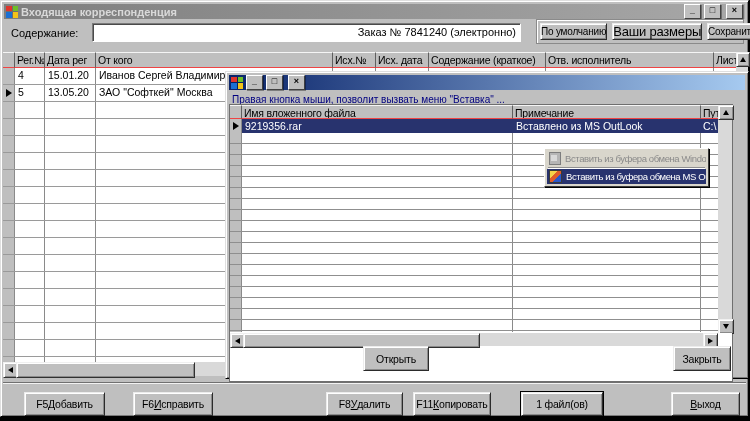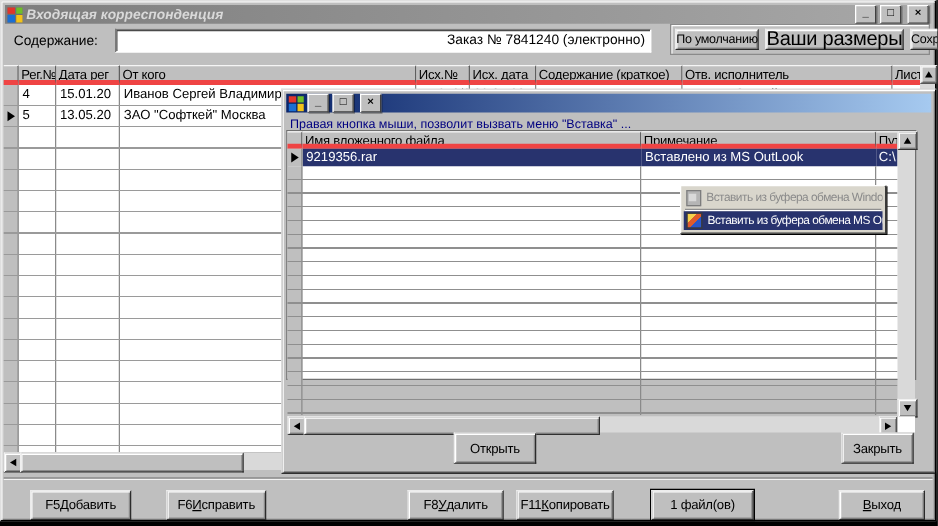--- a/index.html
+++ b/index.html
@@ -6,34 +6,34 @@
   .stage{position:relative;width:750px;height:421px;background:#000;overflow:hidden;
          font-family:"Liberation Sans",sans-serif;color:#000;}
   
   .win{position:absolute;background:#bfbfbf;
        border:1px solid;border-color:#dfdfdf #000 #000 #dfdfdf;
        box-shadow:inset 1px 1px 0 #fff, inset -1px -1px 0 #7a7a7a;}
   .tb{position:absolute;left:3px;right:3px;top:3px;height:15px;display:flex;align-items:center;gap:3px;padding:0 2px;}
   .tb-inactive{background:linear-gradient(90deg,#7e7e7e,#a8a8a8);}
   .tb-active{background:linear-gradient(90deg,#0a246a,#a6caf0);}
   .tb .t{flex:1;font-size:11px;font-weight:bold;white-space:nowrap;overflow:hidden;}
-  .tb-inactive .t{color:#d9d9d9;font-style:italic;}
+  .tb-inactive .t{color:#d9d9d9;}
   .tb-active .t{color:#fff;}
   .winbtn{width:15px;height:13px;background:#bfbfbf;border:1px solid;border-color:#fff #404040 #404040 #fff;
           box-shadow:1px 1px 0 rgba(0,0,0,.35);font-size:9px;line-height:11px;text-align:center;font-weight:bold;}
   .flag{width:12px;height:12px;display:grid;grid-template-columns:1fr 1fr;grid-template-rows:1fr 1fr;gap:1px;background:#00000022;}
   .flag i{display:block;}
   .f1{background:#e0352b;} .f2{background:#6fbf28;} .f3{background:#1a6fd4;} .f4{background:#f4c318;}
   .btn{position:absolute;background:#bfbfbf;border:1px solid;border-color:#ececec #2b2b2b #2b2b2b #ececec;
        box-shadow:inset 1px 1px 0 #fff, inset -1px -1px 0 #8a8a8a;
        font-size:10.5px;letter-spacing:-.2px;display:flex;align-items:center;justify-content:center;white-space:nowrap;}
   .btn u{text-decoration:underline;}
   .sunken{border:1px solid;border-color:#7a7a7a #fff #fff #7a7a7a;box-shadow:inset 1px 1px 0 #4a4a4a;background:#fff;}
   
-  .gh{box-sizing:border-box;background:#bfbfbf;border-right:1px solid #5f5f5f;border-top:1px solid #f5f5f5;border-bottom:4px solid #ef4444;
+  .gh{box-sizing:border-box;background:#bfbfbf;border-right:1px solid #5f5f5f;border-top:1px solid #f5f5f5;border-bottom:1px solid #ef4444;
       font-size:10.5px;letter-spacing:-.2px;padding:1px 2px 0;white-space:nowrap;overflow:hidden;}
   .mcols{display:grid;grid-template-columns:12px 30px 51px 237px 43px 53px 117px 168px 22px;}
   .dcols{display:grid;grid-template-columns:12px 271px 188px 17px;}
   .vline-cell{border-right:1px solid #8a8a8a;}
   .rowtext{position:absolute;left:0;height:17px;}
   .rowtext .c{font-size:10.5px;line-height:12px;padding:1px 3px 0;white-space:nowrap;overflow:hidden;}
   .marker{position:relative;}
   .tri-r{position:absolute;left:3px;top:4px;width:0;height:0;border-top:4px solid transparent;border-bottom:4px solid transparent;border-left:6px solid #000;}
   .hlines{background-image:repeating-linear-gradient(to bottom,transparent 0px,transparent 16px,#9a9a9a 16px,#9a9a9a 17px);}
   .hlines11{background-image:repeating-linear-gradient(to bottom,transparent 0px,transparent 10px,#8f8f8f 10px,#8f8f8f 11px);}
@@ -79,21 +79,21 @@
       <span class="winbtn">□</span>
       <span class="winbtn" style="margin-left:2px;">×</span>
     </div>
 
     <div style="position:absolute;left:10px;top:26px;font-size:11px;">Содержание:</div>
     <div class="sunken" style="position:absolute;left:91px;top:22px;width:427px;height:17px;">
       <div style="font-size:11px;padding:2px 4px;white-space:nowrap;overflow:hidden;text-align:right;">Заказ № 7841240 (электронно)</div>
     </div>
     <div style="position:absolute;left:535px;top:18px;width:208px;height:25px;border:1px solid #8a8a8a;box-shadow:inset 1px 1px 0 #fff;display:flex;gap:5px;padding:3px 3px;box-sizing:border-box;">
       <div class="btn" style="position:static;flex:0 0 56px;font-size:10px;">По умолчанию</div>
-      <div class="btn" style="position:static;flex:0 0 56px;font-size:16px;">Ваши размеры</div>
+      <div class="btn" style="position:static;flex:0 0 56px;font-size:13px;">Ваши размеры</div>
       <div class="btn" style="position:static;flex:1;font-size:10px;">Сохранить размеры</div>
     </div>
 
     <div class="mcols" style="position:absolute;left:2px;top:51px;width:733px;height:16px;">
       <div class="gh"></div>
       <div class="gh">Рег.№</div>
       <div class="gh">Дата рег</div>
       <div class="gh">От кого</div>
       <div class="gh">Исх.№</div>
       <div class="gh">Исх. дата</div>
@@ -198,21 +198,21 @@
           <i class="f3"></i>
           <i class="f4"></i>
         </span>
       <span class="winbtn">_</span>
       <span class="winbtn">□</span>
       <span class="winbtn" style="margin-left:2px;">×</span>
     </div>
 
     <div style="position:absolute;left:6px;top:22px;font-size:10px;color:#000080;white-space:nowrap;">Правая кнопка мыши, позволит вызвать меню "Вставка" ...</div>
 
-    <div style="position:absolute;left:4px;top:33px;width:502px;height:198px;background:#fff;box-shadow:0 0 0 1px #6f6f6f;">
+    <div style="position:absolute;left:4px;top:33px;width:502px;height:276px;background:#fff;box-shadow:0 0 0 1px #6f6f6f;">
 
       <div class="dcols" style="position:absolute;left:0;top:0;width:488px;height:14px;">
         <div class="gh"></div>
         <div class="gh">Имя вложенного файла</div>
         <div class="gh">Примечание</div>
         <div class="gh" style="border-right:none;">Путь</div>
       </div>
 
       <div class="dcols" style="position:absolute;left:0;top:14px;width:488px;height:14px;">
         <div style="background:#bfbfbf;border-right:1px solid #8a8a8a;position:relative;">

